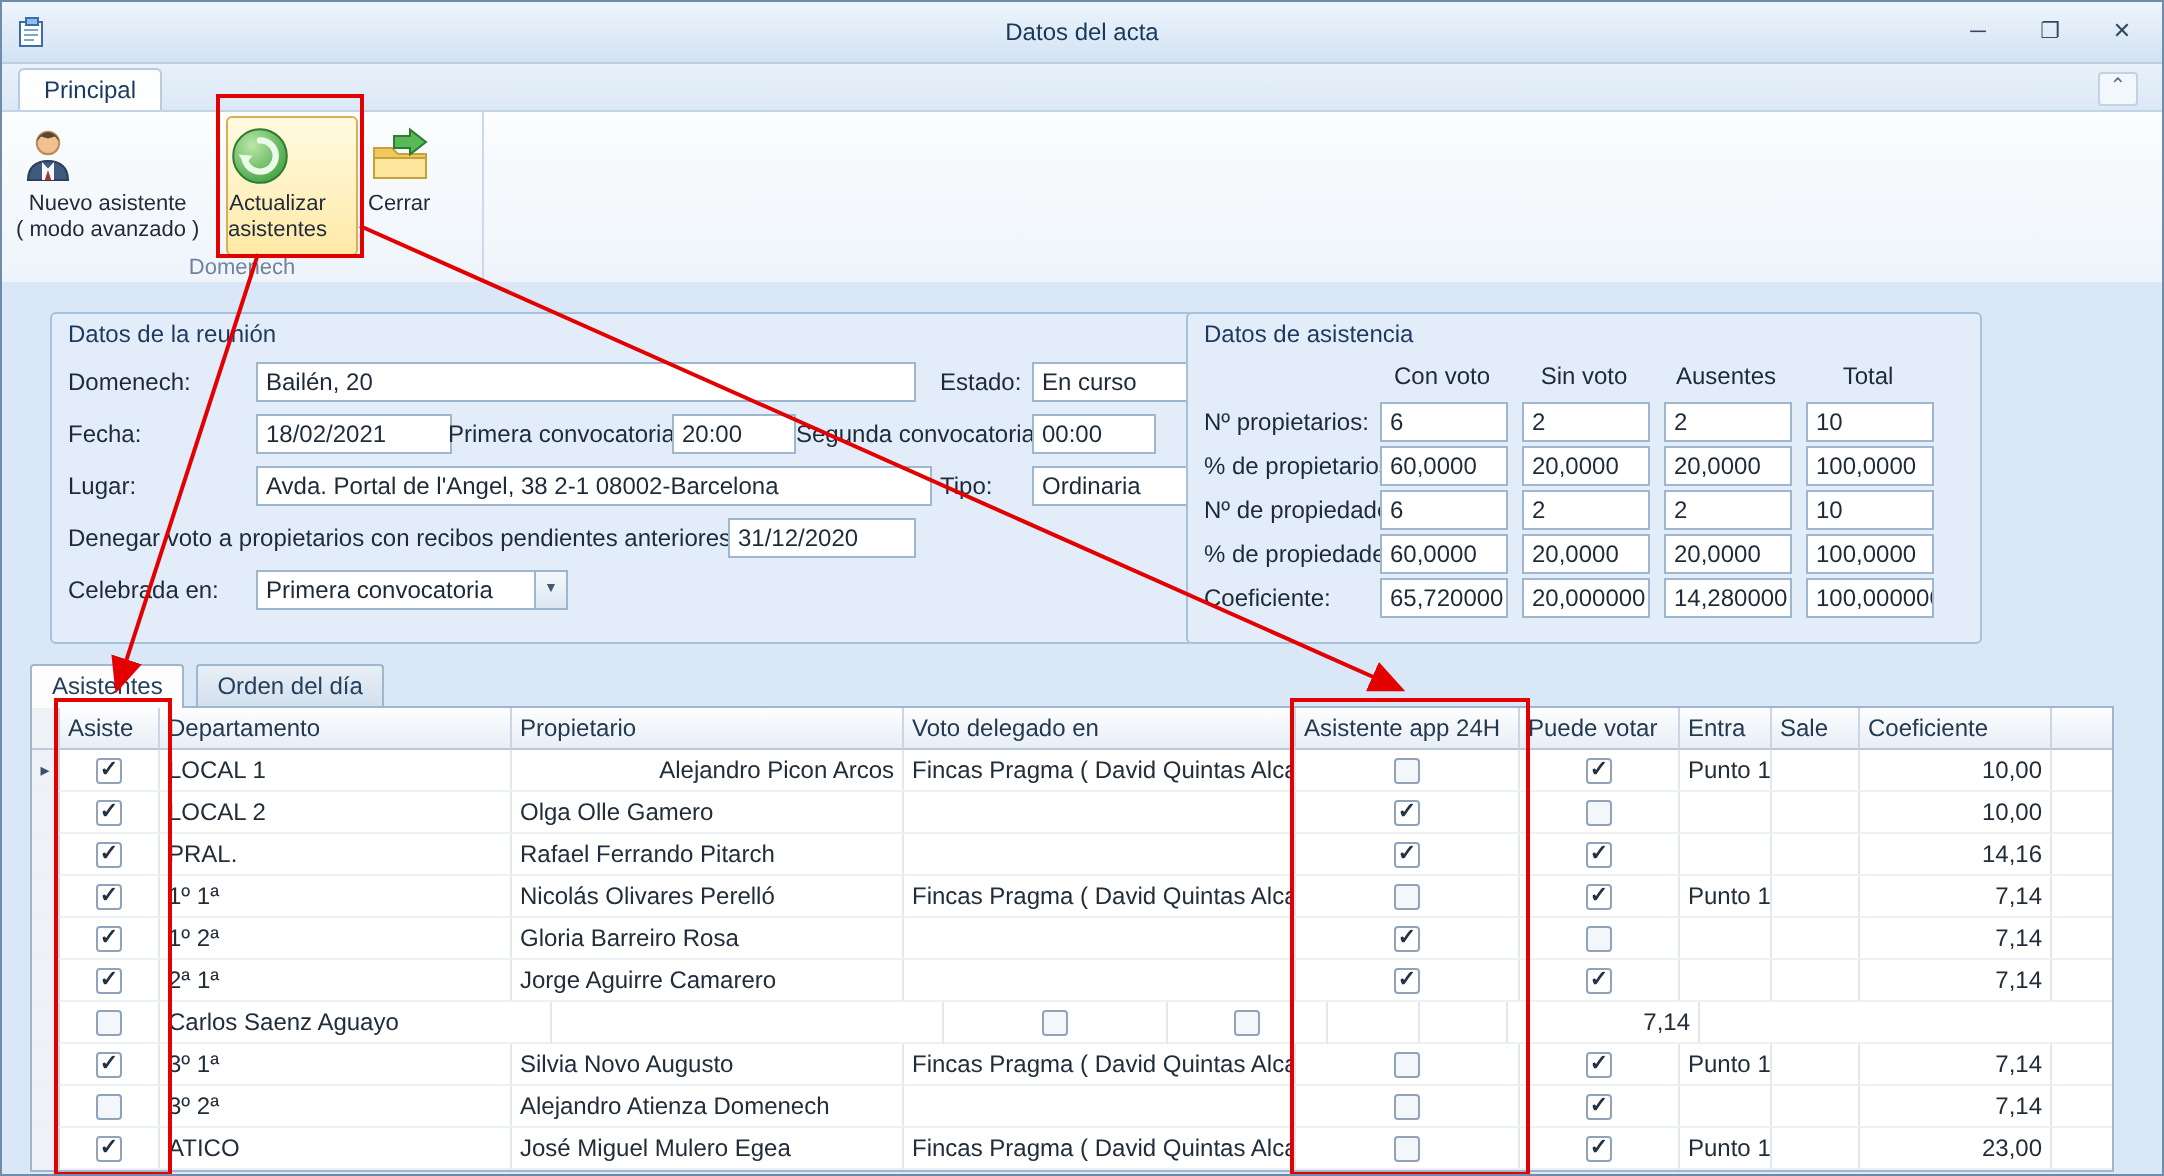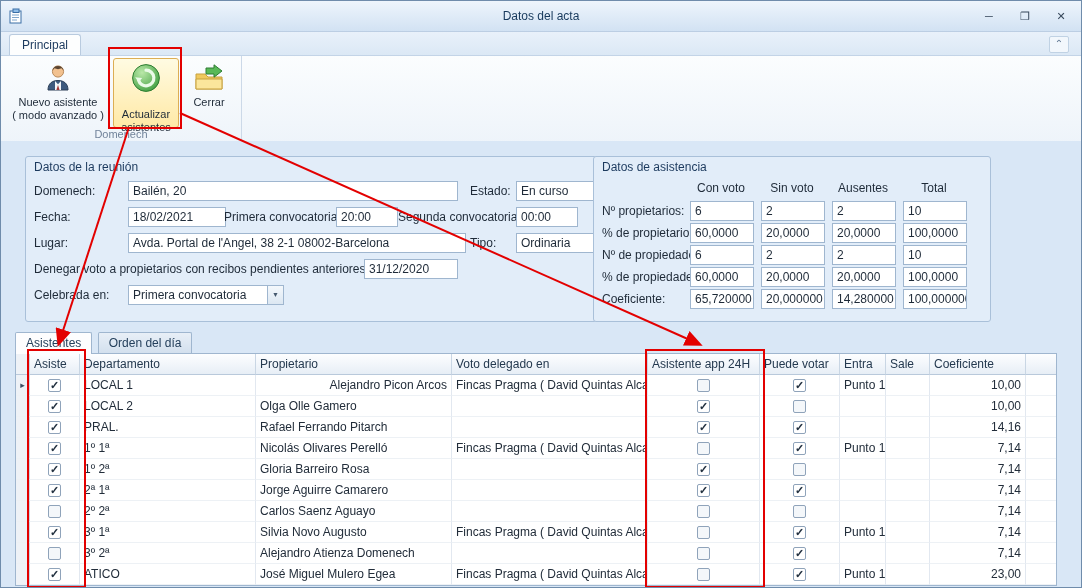--- a/index.html
+++ b/index.html
@@ -11,24 +11,24 @@
   .win-btns{position:absolute;right:6px;top:6px;display:flex;gap:8px;}
   .wbtn{width:26px;height:17px;text-align:center;line-height:17px;font-size:11px;color:#38495c;border:1px solid transparent;border-radius:2px;}
   
   .tabstrip{position:relative;height:23px;background:linear-gradient(#e9f1fa,#dbe8f5);border-bottom:1px solid #c3d4e7;}
   .rtab{position:absolute;left:8px;top:2px;height:20px;line-height:20px;padding:0 12px;background:#fdfefe;border:1px solid #b9cbdf;border-bottom:none;border-radius:3px 3px 0 0;color:#1c3a5e;}
   .ribbon-collapse{position:absolute;right:12px;top:4px;width:18px;height:15px;text-align:center;line-height:13px;font-size:10px;color:#5c7term;color:#5c7490;border:1px solid #c0d2e4;border-radius:2px;background:#f2f7fc;}
   
   .ribbon{position:relative;height:87px;background:linear-gradient(#fbfdfe,#eef4fa);border-bottom:1px solid #c0d2e6;}
   .rgroup{position:absolute;left:0;top:0;width:240px;height:86px;border-right:1px solid #ccd9e8;}
   .rbtns{position:absolute;left:6px;top:2px;display:flex;align-items:flex-start;gap:4px;}
-  .rbtn{display:flex;flex-direction:column;align-items:center;padding-top:3px;height:65px;border:1px solid transparent;border-radius:3px;}
+  .rbtn{display:flex;flex-direction:column;align-items:flex-start;padding-top:3px;height:65px;border:1px solid transparent;border-radius:3px;}
   .rbtn .ric{width:32px;height:32px;}
   .rlbl{font-size:11px;line-height:13px;text-align:center;margin-top:2px;color:#1e2a38;}
-  .rbtn.hot{background:linear-gradient(#fffbe2,#ffe9a6);border-color:#dcae54;gap:12px;}
+  .rbtn.hot{background:linear-gradient(#fffbe2,#ffe9a6);border-color:#dcae54;}
   .rgroup-label{position:absolute;left:0;right:0;bottom:2px;text-align:center;font-size:11px;color:#71839a;}
   
   .content-bg{position:absolute;left:0;top:140px;right:0;bottom:0;background:#d9e7f6;}
   .groupbox{position:absolute;background:#e2edf9;border:1px solid #a9c0d9;border-radius:3px;box-sizing:border-box;}
   .gb-title{position:absolute;left:8px;top:3px;color:#1c3a5e;}
   .glabel{position:absolute;line-height:20px;white-space:nowrap;color:#1e2a38;}
   .gfield{position:absolute;height:18px;line-height:18px;background:#fff;border:1px solid #9fb6cf;padding:0 4px;white-space:nowrap;overflow:hidden;box-sizing:content-box;}
   .combo{padding-right:18px;}
   .combo-btn{position:absolute;right:0;top:0;width:15px;height:18px;background:linear-gradient(#f4f8fc,#dce7f2);border-left:1px solid #9fb6cf;font-size:7px;text-align:center;line-height:18px;color:#44586e;}
   .as-head{position:absolute;top:24px;width:62px;text-align:center;color:#1e2a38;}
@@ -331,21 +331,20 @@
         <div class="g-cell" style="width: 46px;"></div>
         <div class="g-cell" style="width: 44px;"></div>
         <div class="g-cell num" style="width: 96px;">7,14</div>
         <div class="g-cell fill"></div>
       </div>
       <div class="g-row">
         <div class="g-cell ind" style="width: 14px;"></div>
         <div class="g-cell cbc" style="width: 50px;">
           <div class="cb"></div>
         </div>
-        <div class="g-cell" style="width: 176px;">2º 2ª</div>
         <div class="g-cell" style="width: 196px;">Carlos Saenz Aguayo</div>
         <div class="g-cell" style="width: 196px;"></div>
         <div class="g-cell cbc" style="width: 112px;">
           <div class="cb"></div>
         </div>
         <div class="g-cell cbc" style="width: 80px;">
           <div class="cb"></div>
         </div>
         <div class="g-cell" style="width: 46px;"></div>
         <div class="g-cell" style="width: 44px;"></div>

